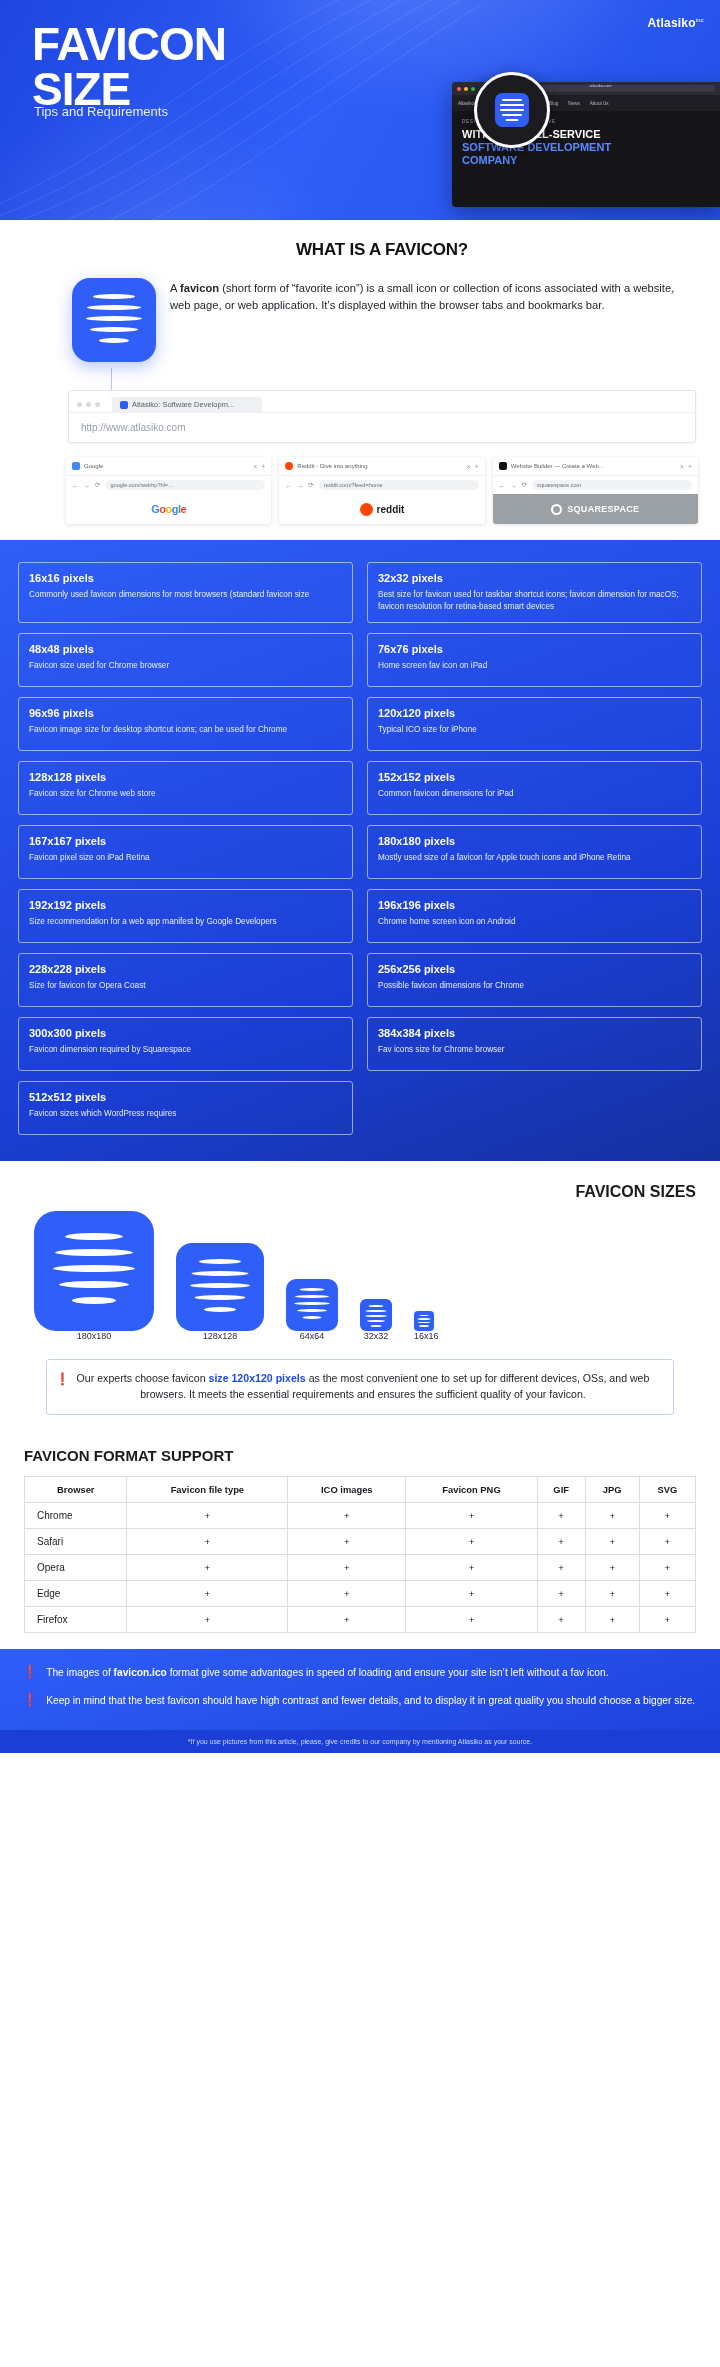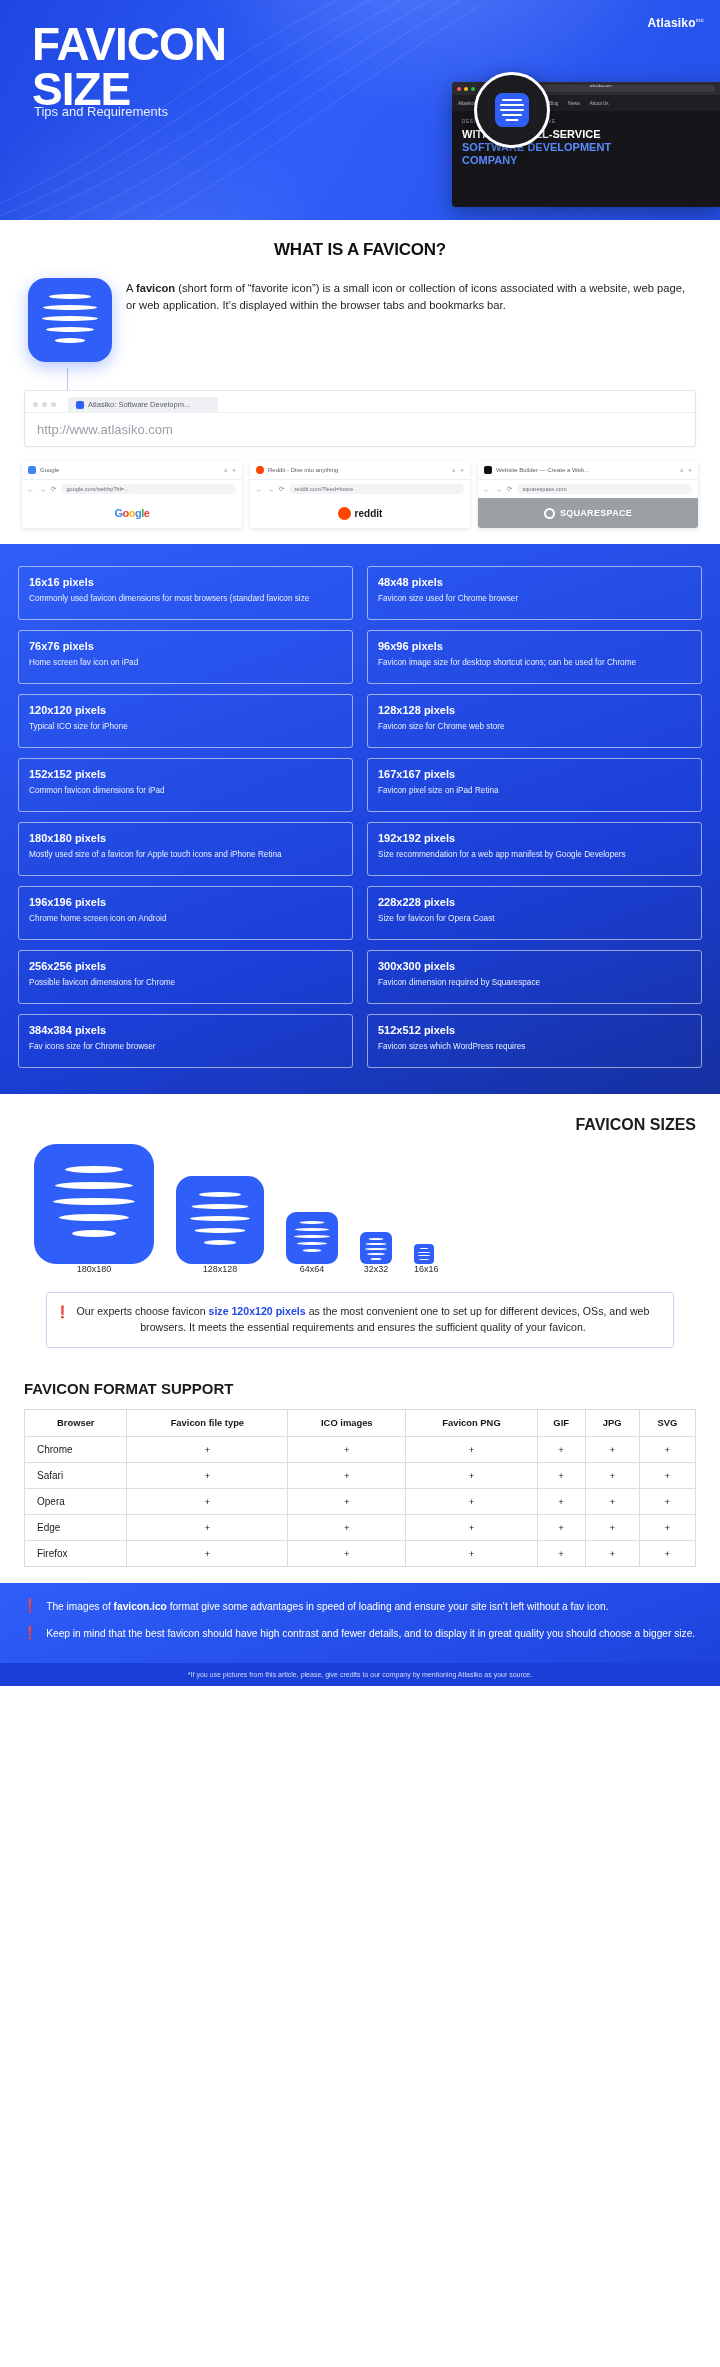--- a/index.html
+++ b/index.html
@@ -69,21 +69,21 @@
     background: #2f5ef8;
     border-radius: 22%;
     position: relative;
   }
   .fav-glyph i {
     position:absolute; left:50%; transform:translateX(-50%);
     background:#fff; border-radius: 50%; display:block;
   }
 
   
-  .sec-white { background:#fff; padding: 20px 0 0; position: relative; }
+  .sec-white { background:#fff; padding: 20px 0 0; position: relative; margin-left: 44px; }
   .h2 { font-size: 17px; font-weight: 800; text-align:center; letter-spacing:-.2px; color:#111; }
   .intro { display:flex; gap:14px; padding: 18px 28px 0; align-items:flex-start; }
   .intro-icon {
     width: 84px; height: 84px; border-radius: 18px; flex: none;
     background:#2f5ef8; position: relative;
     box-shadow: 0 5px 16px rgba(47,94,248,.35);
   }
   .intro-text { font-size: 11.2px; line-height: 1.55; color:#22252b; padding-top:2px;}
   .intro-text b { font-weight: 700; }
 
@@ -94,21 +94,21 @@
     box-shadow: 0 1px 3px rgba(0,0,0,.05);
   }
   .ab-top { display:flex; align-items:center; gap:4px; padding:6px 8px 0; }
   .ab-dot { width:5px; height:5px; border-radius:50%; background:#d7d9de;}
   .ab-tab {
     margin-left:8px; background:#eef0f3; border-radius:3px 3px 0 0;
     padding:3px 8px; font-size:7.5px; color:#5c6068; display:flex; align-items:center; gap:4px;
     min-width: 150px;
   }
   .mini-fav { width:8px; height:8px; border-radius:2px; background:#2f5ef8; flex:none; }
-  .ab-bottom { border-top:1px solid #edeff2; padding:9px 12px; font-size:13px; color:#9aa0a8; }
+  .ab-bottom { border-top:1px solid #edeff2; padding:9px 12px; font-size:10px; color:#9aa0a8; }
 
   .tabs-row { display:flex; gap:8px; padding: 14px 22px 16px; }
   .tabcard { flex:1; background:#fff; border-radius:3px; box-shadow:0 1px 4px rgba(0,0,0,.12); overflow:hidden; }
   .tc-top { display:flex; align-items:center; gap:4px; padding:5px 6px; border-bottom:1px solid #eceef1; }
   .tc-title { font-size:6px; color:#5a5f67; flex:1; white-space:nowrap; overflow:hidden;}
   .tc-x { font-size:7px; color:#9aa0a8; }
   .tc-nav { display:flex; align-items:center; gap:5px; padding:4px 6px; }
   .tc-nav .arw { font-size:6.5px; color:#7b8189; }
   .tc-addr { flex:1; background:#f1f3f5; border-radius:7px; font-size:5.6px; color:#6a7078; padding:2px 5px; white-space:nowrap; overflow:hidden;}
   .tc-body { height:30px; display:flex; align-items:center; justify-content:center; gap:5px; }
@@ -331,20 +331,24 @@
       </div>
 
     </div>
   </div>
 
   <div class="sizes">
     <div class="grid">
       <div class="cell">
           <h4>16x16 pixels</h4>
           <p>Commonly used favicon dimensions for most browsers (standard favicon size</p>
+        </div>
+      <div class="cell">
+          <h4>32x32 pixels</h4>
+          <p>Best size for favicon used for taskbar shortcut icons; favicon dimension for macOS; favicon resolution for retina-based smart devices</p>
         </div>
       <div class="cell">
           <h4>48x48 pixels</h4>
           <p>Favicon size used for Chrome browser</p>
         </div>
       <div class="cell">
           <h4>76x76 pixels</h4>
           <p>Home screen fav icon on iPad</p>
         </div>
       <div class="cell">

